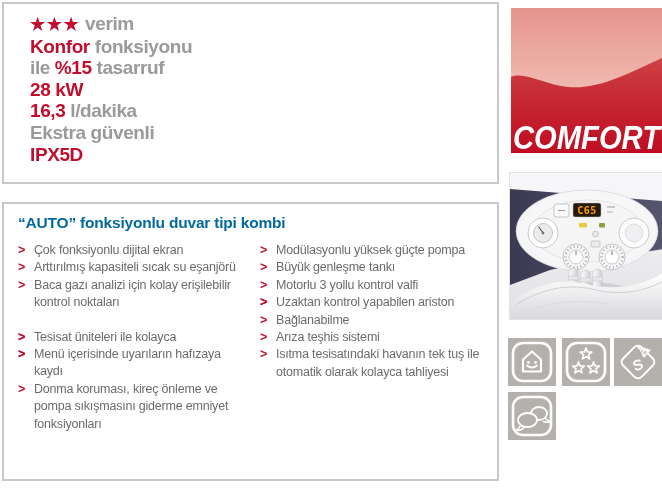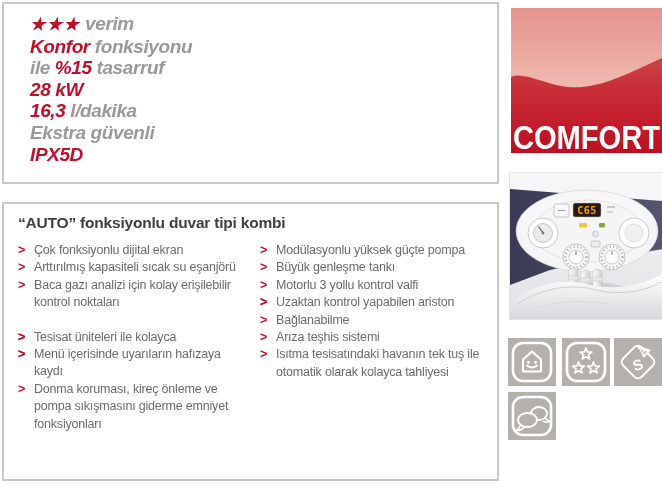--- a/index.html
+++ b/index.html
@@ -5,50 +5,50 @@
   html,body{margin:0;padding:0;}
   body{
     width:662px;height:493px;position:relative;background:#ffffff;
     font-family:"Liberation Sans",sans-serif;overflow:hidden;
   }
   
   .spec-box{
     position:absolute;left:2px;top:2px;width:497px;height:182px;
     border:2px solid #c8c8c8;box-sizing:border-box;background:#fff;
   }
-  .spec-lines{padding:9px 18px 0 26px;font-style:italic;}
+  .spec-lines{padding:9px 18px 0 26px;}
   .spec-line{font-size:19px;font-weight:bold;line-height:21.6px;letter-spacing:-0.4px;}
   .spec-line .red{color:#c10e2d;}
   .spec-line .gray{color:#9b9a9a;}
   .spec-line .stars{letter-spacing:1.5px;font-size:17px;}
   
   .features-box{
     position:absolute;left:2px;top:202px;width:497px;height:279px;
     border:2px solid #c8c8c8;box-sizing:border-box;background:#fff;
   }
   .features-title{
     position:absolute;left:14px;top:10px;margin:0;
-    font-size:15.5px;font-weight:bold;color:#404040;letter-spacing:-0.2px;
+    font-size:15.5px;font-weight:bold;color:#0369a1;letter-spacing:-0.2px;
   }
   .feature-col{position:absolute;top:38px;width:240px;}
   .feature-col.left{left:14px;}
   .feature-col.right{left:256px;}
   .feature-col ul{list-style:none;margin:0;padding:0;}
   .feature-col li{
     position:relative;padding-left:16px;
     font-size:12.5px;color:#6b6b6d;line-height:17.4px;
     letter-spacing:-0.2px;white-space:pre-wrap;
   }
   .feature-col li.gap{margin-top:17px;}
   .chev{
     position:absolute;left:0;top:0;color:#c10e2d;
     font-weight:900;font-size:12.5px;
   }
   
-  .comfort-box{position:absolute;left:511px;top:8px;width:121px;height:145px;}
+  .comfort-box{position:absolute;left:511px;top:8px;width:121px;height:145px;font-style:italic;}
   .comfort-box svg{display:block;}
   
   .photo-box{
     position:absolute;left:509px;top:172px;width:153px;height:146px;
     border:1px solid #e3e3e3;box-sizing:content-box;
   }
   .photo-box svg{display:block;}
   
   .badge{
     position:absolute;width:48px;height:48px;background:#b4b1ac;

